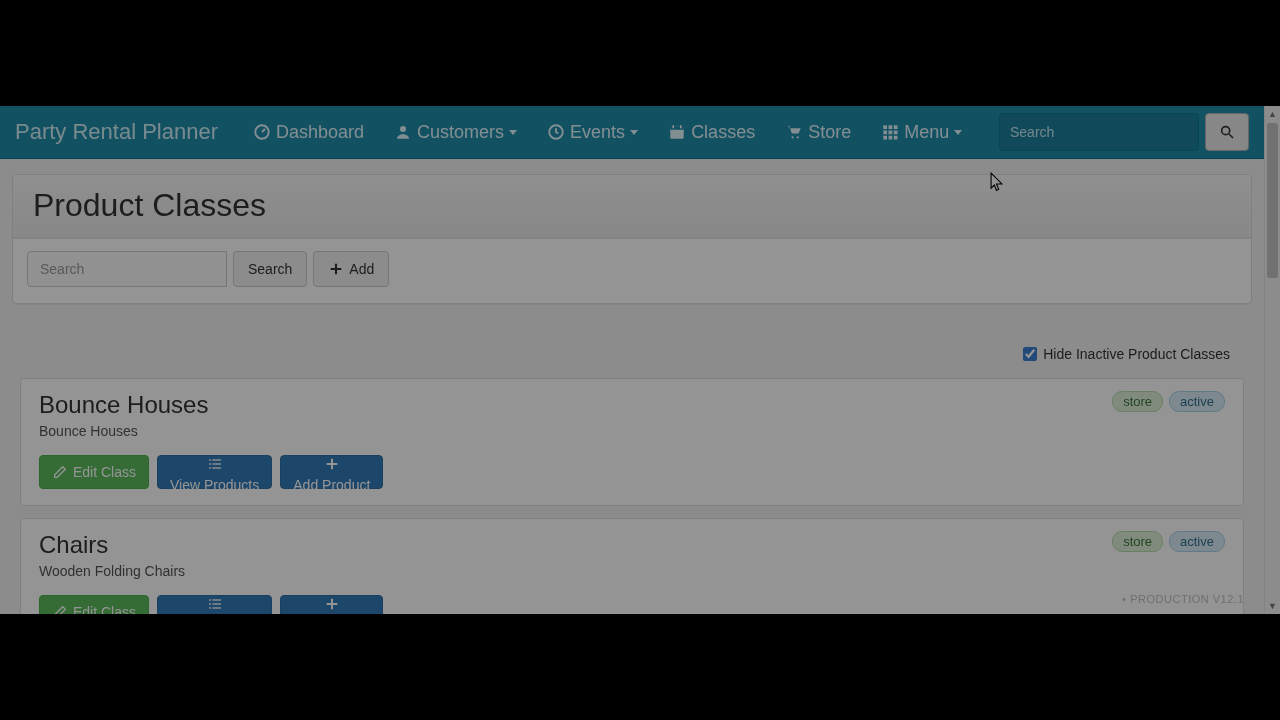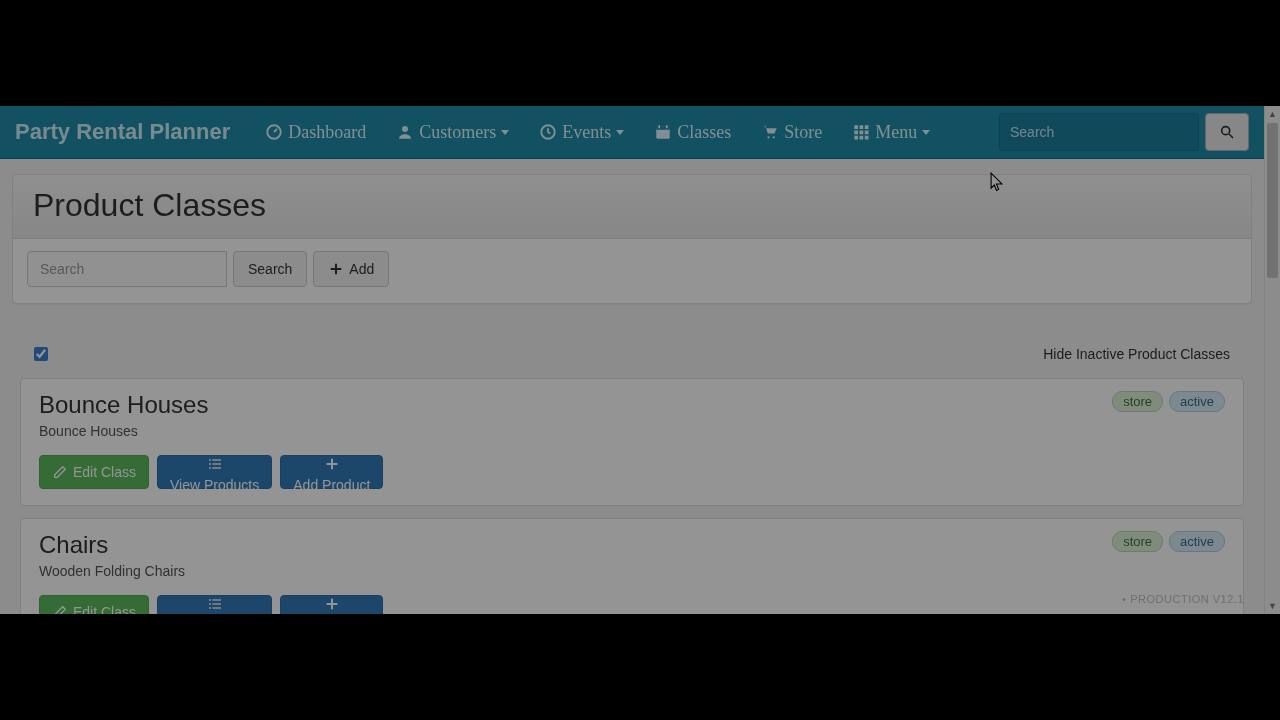--- a/index.html
+++ b/index.html
@@ -13,38 +13,38 @@
   .right-scroll { position: absolute; top: 0; bottom: 0; right: 0; width: 16px; background: #f1f1f1; border-left: 1px solid #e0e0e0; }
   .right-scroll .up, .right-scroll .down { position: absolute; left:0; right:0; height:16px; display:flex; align-items:center; justify-content:center; color:#777; font-size:9px; }
   .right-scroll .up { top:0; }
   .right-scroll .down { bottom:0; }
   .right-scroll .thumb { position:absolute; left:2px; right:2px; top:17px; height:155px; background:#c3c3c3; border-radius:2px; }
 
   .content-wrap { position:absolute; top:0; left:0; right:16px; bottom:0; }
 
   
   .navbar { height: 53px; background: #1f8caa; border-bottom: 1px solid #0d7694; display: flex; align-items: center; padding: 0 15px; font-size: 14px; color: #fff; }
-  .brand { font-size: 22px; font-weight: 700; color:#d0eef5; margin-right: 20px; white-space: nowrap; }
+  .brand { font-size: 22px; font-weight: 400; color:#d0eef5; margin-right: 20px; white-space: nowrap; }
   .nav { display: flex; align-items: center; gap: 0px; flex: 1; }
-  .nav-item { display:flex; align-items:center; gap:5px; padding: 0 15px; height:53px; color:#e0f4fa; font-size:18px; cursor:pointer;font-family:Liberation Serif, serif; }
+  .nav-item { display:flex; align-items:center; gap:5px; padding: 0 15px; height:53px; color:#e0f4fa; font-size:18px; cursor:pointer; }
   .nav-right { display:flex; align-items:center; gap:6px; }
   .search-box { width: 200px; height: 38px; border:1px solid #0d7694; background:#1a7f9b; border-radius:4px; padding:0 10px; color:#c4e6f0; font-size:14px; }
   .search-box::placeholder { color:#c4e6f0; }
   .search-btn { width:44px; height:38px; background:#e9e9e9; border:1px solid #b0b0b0; border-radius:4px; display:flex; align-items:center; justify-content:center; color:#333; cursor:pointer; }
 
   .page-body { position:absolute; top:53px; left:0; right:0; bottom:0; padding: 15px 12px 0 12px; }
 
   .panel { background:#fff; border:1px solid #ddd; border-radius:4px; box-shadow: 0 1px 1px rgba(0,0,0,.05); }
   .panel-heading { background: linear-gradient(#f7f7f7, #e9e9e9); border-bottom:1px solid #ddd; padding: 12px 20px 14px; border-radius:4px 4px 0 0; }
   .page-title { font-size: 32px; font-weight: 500; color:#333; }
   .toolbar { display:flex; gap:6px; padding: 12px 14px 16px; border-bottom: 0; }
   .tool-input { width: 200px; height:36px; border:1px solid #ccc; border-radius:4px 0 0 4px; padding: 0 12px; font-size:14px; background:#fafafa; }
   .tool-input::placeholder{color:#999;}
   .btn-default { height:36px; padding:0 14px; border:1px solid #ccc; background:#f2f2f2; border-radius:4px; font-size:14px; color:#333; cursor:pointer; display:inline-flex; align-items:center; gap:5px;}
-  .hide-inactive { display:flex; justify-content:space-between; align-items:center; gap:6px; padding: 10px 22px; font-size:14px; color:#333; margin-top: 32px;}
+  .hide-inactive { display:flex; justify-content:flex-end; align-items:center; gap:6px; padding: 10px 22px; font-size:14px; color:#333; margin-top: 32px;}
   .hide-inactive input { width:14px; height:14px; accent-color:#3a7ed0; }
 
   .class-card { background:#fff; border:1px solid #ddd; border-radius:4px; padding: 12px 18px 16px; margin: 6px 8px 12px; position:relative;}
   .class-title { font-size:24px; font-weight:400; color:#333; }
   .class-sub { font-size:14px; color:#555; margin-top:4px; }
   .class-btns { display:flex; gap:8px; margin-top:16px; }
   .btn { height:34px; padding:0 12px; border-radius:4px; font-size:14px; display:inline-flex; align-items:center; gap:5px; border:1px solid transparent; cursor:pointer; color:#fff;}
   .btn-success { background:#5cb85c; border-color:#4cae4c; }
   .btn-primary { background:#337ab7; border-color:#2e6da4;flex-direction:column; }
   .badges { position:absolute; top:12px; right:18px; display:flex; gap:6px; }

